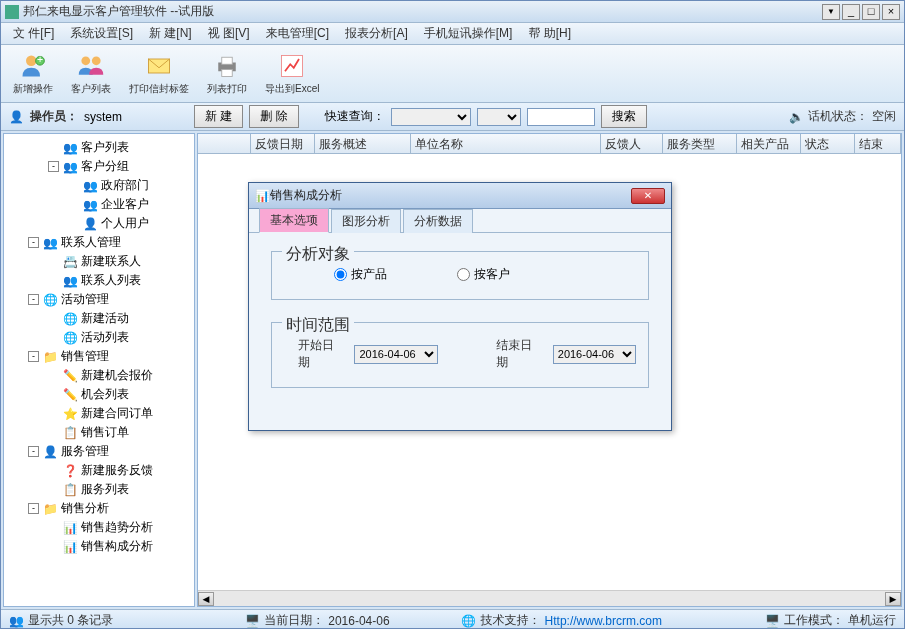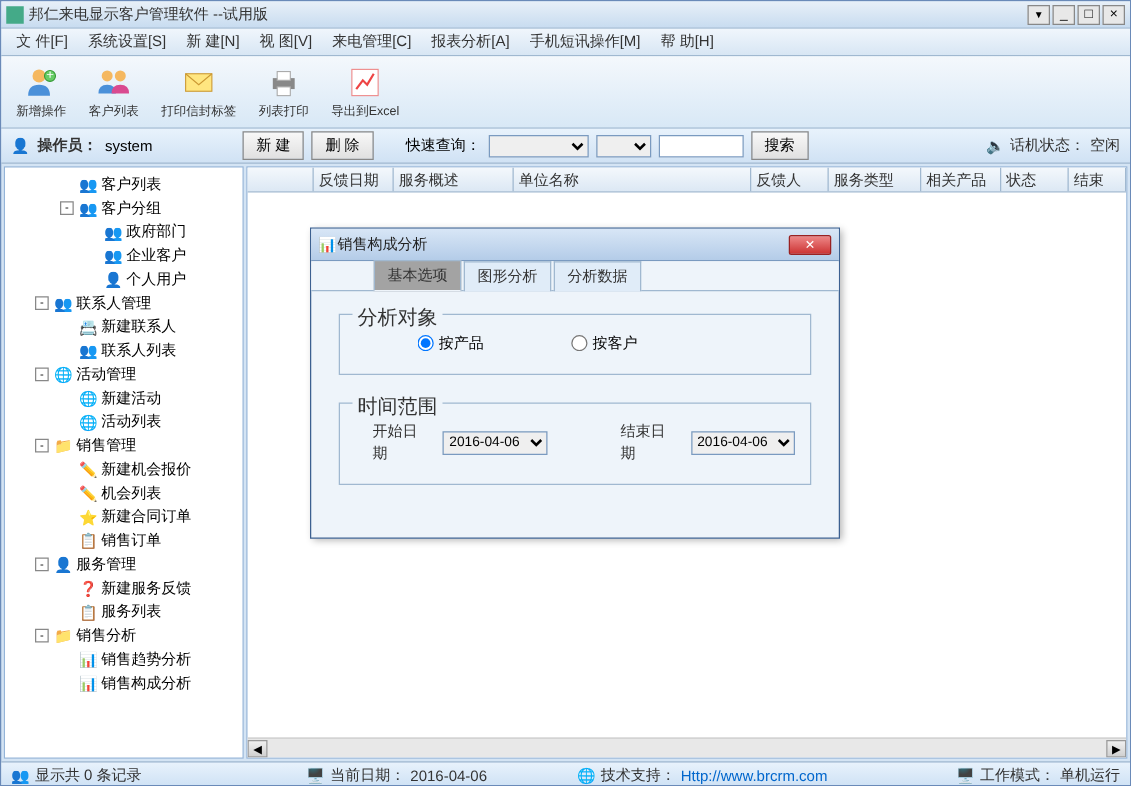--- a/index.html
+++ b/index.html
@@ -55,21 +55,21 @@
 .tablehead { height: 20px; background: linear-gradient(#f4f8fc,#dce8f4); border-bottom: 1px solid #a0b8d0; display: flex; padding-left: 39px; }
 .th { border-right: 1px solid #a0b8d0; padding: 2px 4px; color: #333; font-size: 12px; }
 
 
 .dialog { position: absolute; left: 50px; top: 48px; width: 424px; background: #eef4fa; border: 1px solid #3c6090; box-shadow: 2px 2px 6px rgba(0,0,0,0.3); }
 .dlg-title { height: 26px; background: linear-gradient(#d8e6f6,#b4cce8); display: flex; align-items: center; padding: 0 6px; border-bottom: 1px solid #7a9ac0; }
 .dlg-title .dtitle { flex: 1; color: #222; font-size: 12px; }
 .dlg-close { width: 34px; height: 16px; background: linear-gradient(#e88,#c33); border: 1px solid #922; border-radius: 2px; display: flex; align-items: center; justify-content: center; color: #fff; font-size: 10px; cursor: pointer; }
 .dlg-tabs { height: 24px; background: #eef4fa; display: flex; align-items: flex-end; padding: 0 10px; border-bottom: 1px solid #a0b8d0; }
 .dlg-tab { padding: 3px 10px; border: 1px solid #a0b8d0; border-bottom: none; margin-right: 2px; background: #e0ecf8; cursor: pointer; position: relative; top: 1px; color: #333; }
-.dlg-tab.active { background: #a3a3a3; border-bottom: 1px solid #eef4fa; margin-left: 40px; }
+.dlg-tab.active { background: #f9a8d4; border-bottom: 1px solid #eef4fa; }
 .dlg-body { padding: 18px 22px 20px; }
 .fieldset { border: 1px solid #a0b8d0; padding: 14px 12px 16px; margin-bottom: 22px; position: relative; }
 .fieldset .legend { position: absolute; top: -8px; left: 10px; background: #eef4fa; padding: 0 4px; font-size: 16px; color: #333; }
 .radio-row { display: flex; gap: 70px; padding-left: 50px; }
 .radio-item { display: flex; align-items: center; gap: 4px; }
 .radio-item input { margin: 0; }
 .time-row { display: flex; align-items: center; gap: 10px; padding-left: 14px; }
 .time-row label { color: #333; font-family: Liberation Serif, serif; }
 .time-row select { width: 86px; height: 19px; border: 1px solid #7a9ac0; font-family: Arial; font-size: 11px; }
 .dlg-buttons { display: flex; justify-content: center; gap: 60px; padding-top: 2px; }

